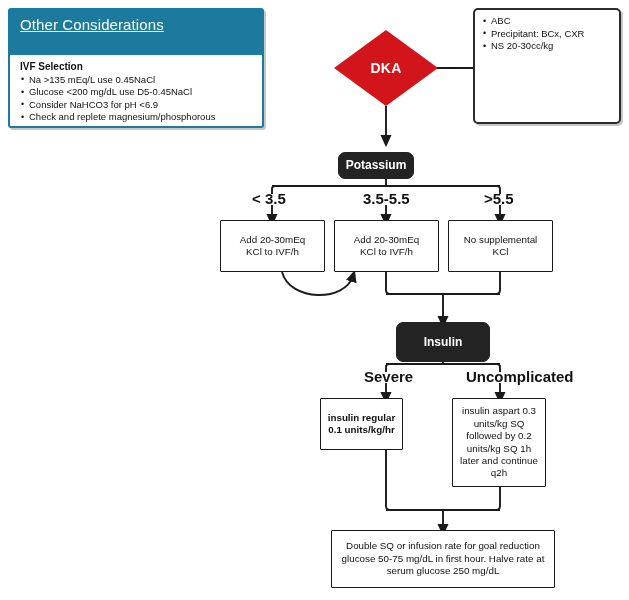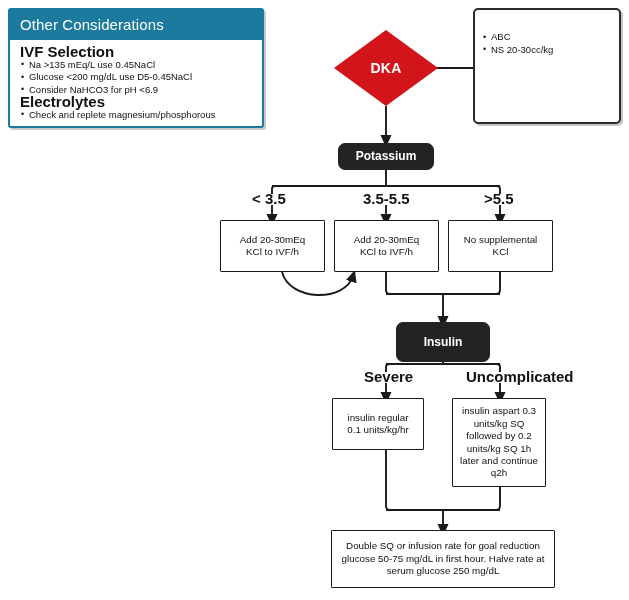--- a/index.html
+++ b/index.html
@@ -8,34 +8,34 @@
        -webkit-font-smoothing:antialiased;}
   #canvas{position:absolute;left:0;top:0;width:629px;height:600px;overflow:hidden;}
 
   svg.edges{position:absolute;left:0;top:0;width:629px;height:600px;pointer-events:none;}
 
   
   .panel-oc{position:absolute;left:8px;top:8px;width:256px;height:120px;
             border:2px solid #1b7a9e;background:#ffffff;box-sizing:border-box;
             border-radius:3px;box-shadow:2px 2px 0 rgba(0,0,0,0.22);}
   .panel-oc .hdr{background:#1b7a9e;color:#ffffff;font-size:15px;
-                 padding:6px 10px 7px 10px;letter-spacing:.1px;}
+                 padding:6px 10px 22px 10px;letter-spacing:.1px;text-decoration:underline;}
   .panel-oc .body{padding:6px 8px 4px 10px;color:#111;font-size:9.5px;line-height:12.5px;}
-  .panel-oc .body .h{font-weight:bold;font-size:15px;}
+  .panel-oc .body .h{font-weight:bold;font-size:10px;}
   .panel-oc .body ul{margin:0;padding:0;list-style:none;}
   .panel-oc .body li{position:relative;padding-left:9px;}
   .panel-oc .body li:before{content:"\2022";position:absolute;left:1px;top:-0.5px;font-size:9px;}
 
   
   .panel-ra{position:absolute;left:473px;top:8px;width:148px;height:116px;
             border:2px solid #2b2b2b;background:#ffffff;box-sizing:border-box;
             border-radius:5px;box-shadow:2px 2px 0 rgba(0,0,0,0.22);}
   .panel-ra .hdr{background:#2b2b2b;color:#ffffff;font-size:14px;
                  padding:5px 8px 6px 8px;border-radius:2px 2px 0 0;}
-  .panel-ra .body{padding:5px 6px 4px 7px;color:#111;font-size:9.5px;line-height:12.5px;margin-top:16px;}
+  .panel-ra .body{padding:5px 6px 4px 7px;color:#111;font-size:9.5px;line-height:12.5px;}
   .panel-ra .body ul{margin:0;padding:0;list-style:none;}
   .panel-ra .body li{position:relative;padding-left:9px;}
   .panel-ra .body li:before{content:"\2022";position:absolute;left:1px;top:-0.5px;font-size:9px;}
 
   
   .node{position:absolute;box-sizing:border-box;display:flex;align-items:center;
         justify-content:center;text-align:center;color:#111;background:#fff;
         border:1.6px solid #1a1a1a;border-radius:1px;font-size:9.8px;line-height:12.4px;
         padding:3px 4px;}
   .node.dark{background:#232323;border-color:#232323;color:#fff;font-weight:bold;
@@ -98,42 +98,42 @@
 
   <div class="panel-oc">
     <div class="hdr">Other Considerations</div>
     <div class="body">
       <div class="h">IVF Selection</div>
       <ul>
         <li>Na &gt;135 mEq/L use 0.45NaCl</li>
         <li>Glucose &lt;200 mg/dL use D5-0.45NaCl</li>
         <li>Consider NaHCO3 for pH &lt;6.9</li>
       </ul>
-      <div class="h">Electrolytes</div>
       <ul>
         <li>Check and replete magnesium/phosphorous</li>
       </ul>
     </div>
   </div>
 
   <div class="panel-ra">
     <div class="body">
       <ul>
         <li>ABC</li>
+        <li>Precipitant: BCx, CXR</li>
         <li>NS 20-30cc/kg</li>
       </ul>
     </div>
   </div>
 
   <div class="diamond" style="left:334px;top:30px;">
     <div class="shape"></div>
     <div class="lbl">DKA</div>
   </div>
 
-  <div class="node dark" style="left:338px;top:143px;width:96px;height:27px;">
+  <div class="node dark" style="left:338px;top:152px;width:76px;height:27px;">
     <span>Potassium</span>
   </div>
 
   <div class="edge-label" style="left:252px;top:190px;">&lt; 3.5</div>
   <div class="edge-label" style="left:363px;top:190px;">3.5-5.5</div>
   <div class="edge-label" style="left:484px;top:190px;">&gt;5.5</div>
 
   <div class="node" style="left:220px;top:220px;width:105px;height:52px;white-space:pre-line;">
     <span>Add 20-30mEq
 KCl to IVF/h</span>
@@ -147,21 +147,21 @@
 KCl</span>
   </div>
 
   <div class="node dark" style="left:396px;top:322px;width:94px;height:40px;">
     <span>Insulin</span>
   </div>
 
   <div class="edge-label" style="left:364px;top:368px;">Severe</div>
   <div class="edge-label" style="left:466px;top:368px;">Uncomplicated</div>
 
-  <div class="node" style="left:332px;top:398px;width:92px;height:52px;white-space:pre-line;">
+  <div class="node" style="left:320px;top:398px;width:83px;height:52px;white-space:pre-line;font-weight:bold;">
     <span>insulin regular
 0.1 units/kg/hr</span>
   </div>
   <div class="node" style="left:452px;top:398px;width:94px;height:89px;">
     <span>insulin aspart 0.3 units/kg SQ followed by 0.2 units/kg SQ 1h later and continue q2h</span>
   </div>
 
   <div class="node" style="left:331px;top:530px;width:224px;height:58px;">
     <span>Double SQ or infusion rate for goal reduction glucose 50-75 mg/dL in first hour. Halve rate at serum glucose 250 mg/dL</span>
   </div>

